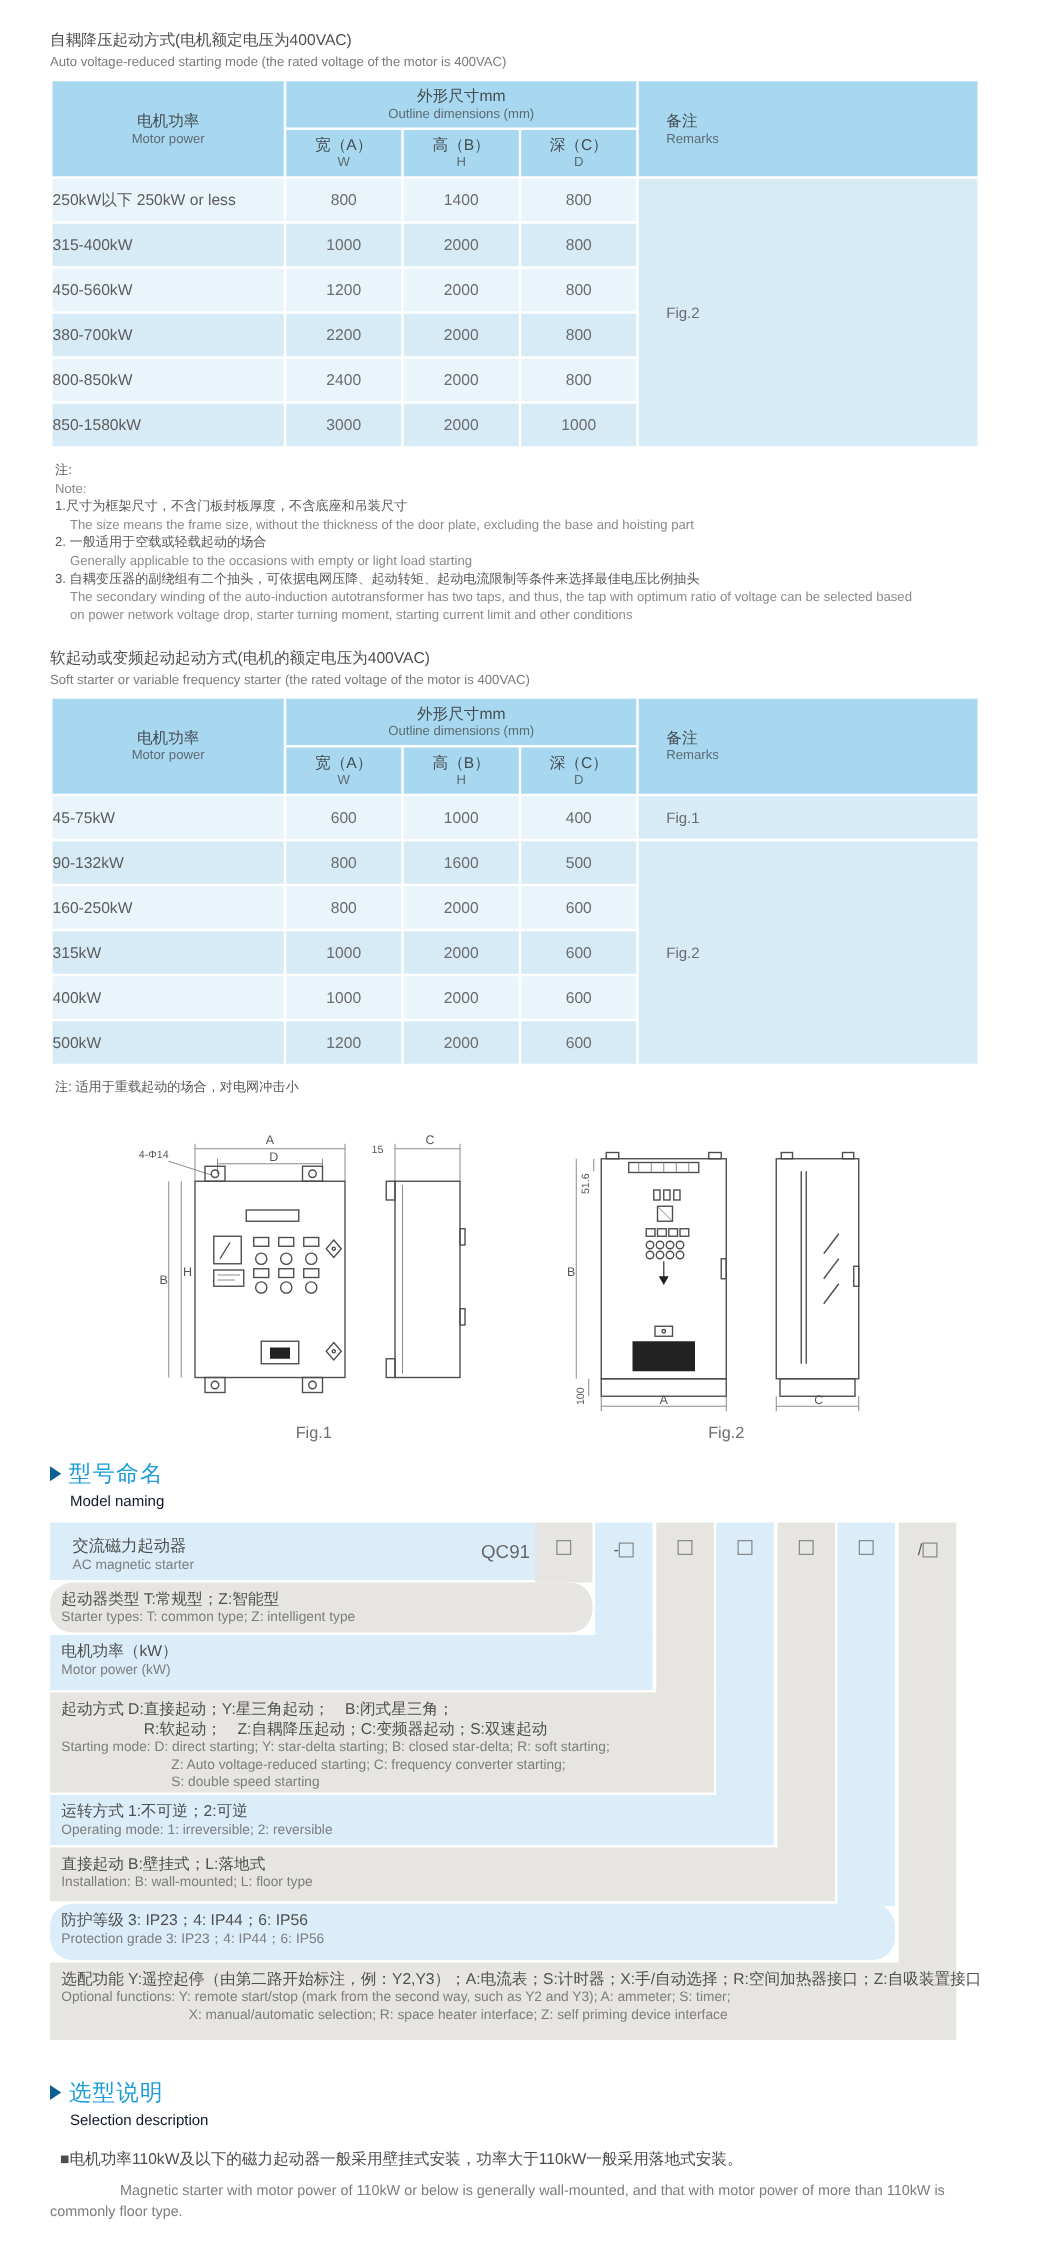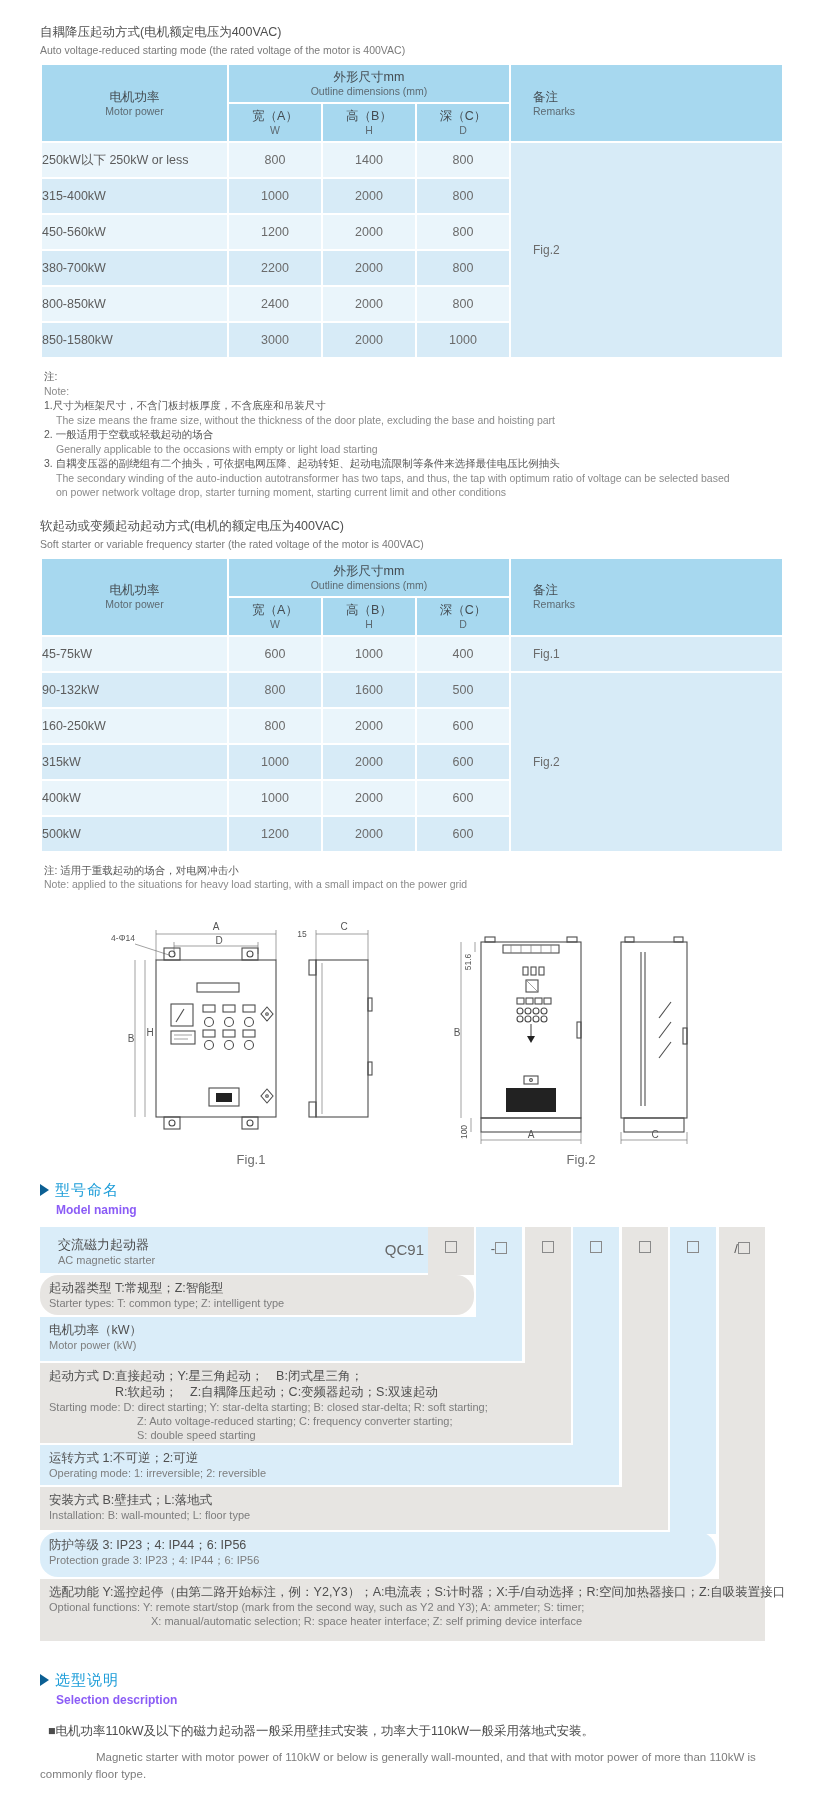--- a/index.html
+++ b/index.html
@@ -40,22 +40,22 @@
   .fig-caption { font-size:13px; color:#6d6d6d; margin-top:2px; }
   svg .ln { stroke:#4d4d4d; stroke-width:1.1; fill:none; }
   svg .thin { stroke:#7a7a7a; stroke-width:0.7; fill:none; }
   svg .dimtxt { font-size:10px; fill:#555; text-anchor:middle; }
   svg .smalltxt { font-size:8.5px; fill:#555; text-anchor:middle; }
   svg .dark { fill:#222; stroke:none; }
 
   
   .blue-head { display:flex; align-items:center; margin-top:14px; }
   .tri { width:0; height:0; border-left:9px solid #0c5f93; border-top:6px solid transparent; border-bottom:6px solid transparent; margin-right:6px; }
-  .bh-zh { font-size:15px; color:#1b9cd8; letter-spacing:1px; }
-  .bh-en { font-size:12px; color:#8b5cf6; margin:3px 0 0 16px;font-weight:bold; }
+  .bh-zh { font-size:18px; color:#1b9cd8; letter-spacing:1px; }
+  .bh-en { font-size:12px; color:#0f172a; margin:3px 0 0 16px; }
 
   
   .naming { position:relative; width:742px; height:418px; margin-top:10px; }
   .stripe { position:absolute; top:0; width:46px; }
   .sg { background:#e7e5e2; }
   .sb { background:#daedf9; }
   .boxline { margin-top:14px; display:flex; justify-content:center; align-items:center; font-size:13px; color:#5a5a5a; }
   .sqbox { width:12px; height:12px; border:1px solid #8a8a8a; display:inline-block; }
   .nrow { position:absolute; left:0; padding:5px 0 0 9px; }
   .nrow div { white-space:nowrap; }
@@ -249,21 +249,20 @@
           <td class="pcell">500kW</td>
           <td class="dcell">1200</td>
           <td class="dcell">2000</td>
           <td class="dcell">600</td>
         </tr>
     </tbody>
   </table>
 
   <div class="notes">
     <div class="nz">注: 适用于重载起动的场合，对电网冲击小</div>
-    <div class="ne">Note: applied to the situations for heavy load starting, with a small impact on the power grid</div>
   </div>
 
   <div class="figures">
     <div class="figbox" style="width:330px;">
       <svg width="300" height="236" viewBox="0 0 300 236">
 
         <line class="thin" x1="55" y1="50" x2="55" y2="20"></line>
           <line class="thin" x1="175" y1="50" x2="175" y2="20"></line>
         <line class="thin" x1="55" y1="24" x2="175" y2="24"></line>
         <text class="dimtxt" x="115" y="20">A</text>
@@ -477,21 +476,21 @@
       <div class="nr-en ind-en">Z: Auto voltage-reduced starting; C: frequency converter starting;</div>
       <div class="nr-en ind-en">S: double speed starting</div>
     </div>
 
     <div class="nrow sb" style="top:218px;width:579px;height:40px;">
       <div class="nr-zh">运转方式 1:不可逆；2:可逆</div>
       <div class="nr-en">Operating mode: 1: irreversible; 2: reversible</div>
     </div>
 
     <div class="nrow sg" style="top:260px;width:628px;height:43px;">
-      <div class="nr-zh">安装方式 B:壁挂式；L:落地式</div>
+      <div class="nr-zh">直接起动 B:壁挂式；L:落地式</div>
       <div class="nr-en">Installation: B: wall-mounted; L: floor type</div>
     </div>
 
     <div class="nrow sb" style="top:305px;width:676px;height:45px;border-radius:18px;">
       <div class="nr-zh">防护等级 3: IP23；4: IP44；6: IP56</div>
       <div class="nr-en">Protection grade 3: IP23；4: IP44；6: IP56</div>
     </div>
 
     <div class="nrow sg" style="top:352px;width:725px;height:62px;">
       <div class="nr-zh">选配功能 Y:遥控起停（由第二路开始标注，例：Y2,Y3）；A:电流表；S:计时器；X:手/自动选择；R:空间加热器接口；Z:自吸装置接口</div>

